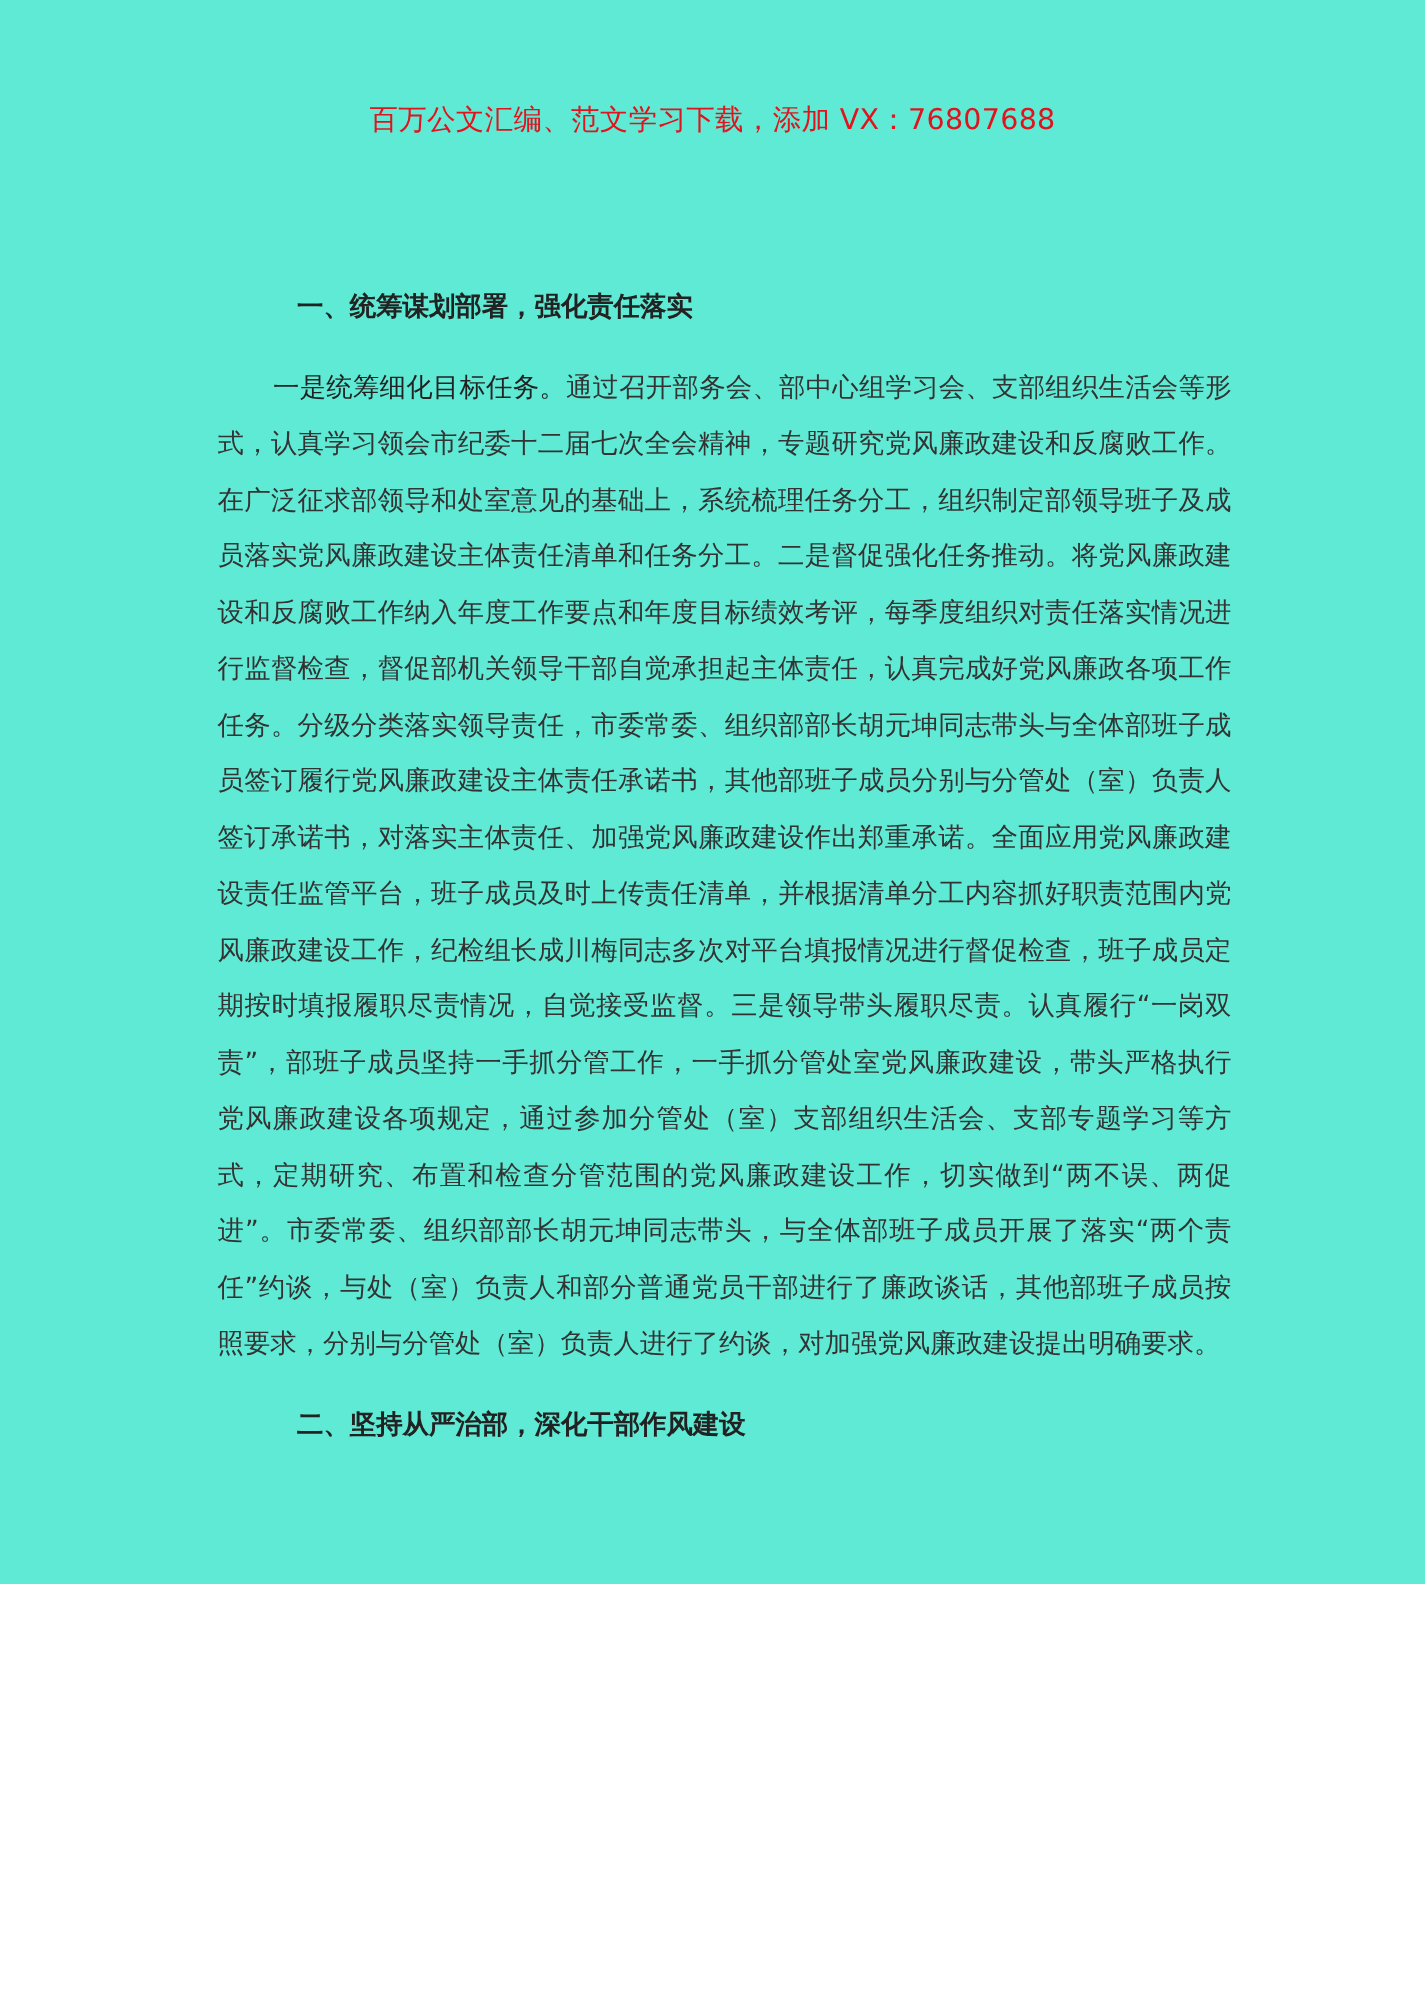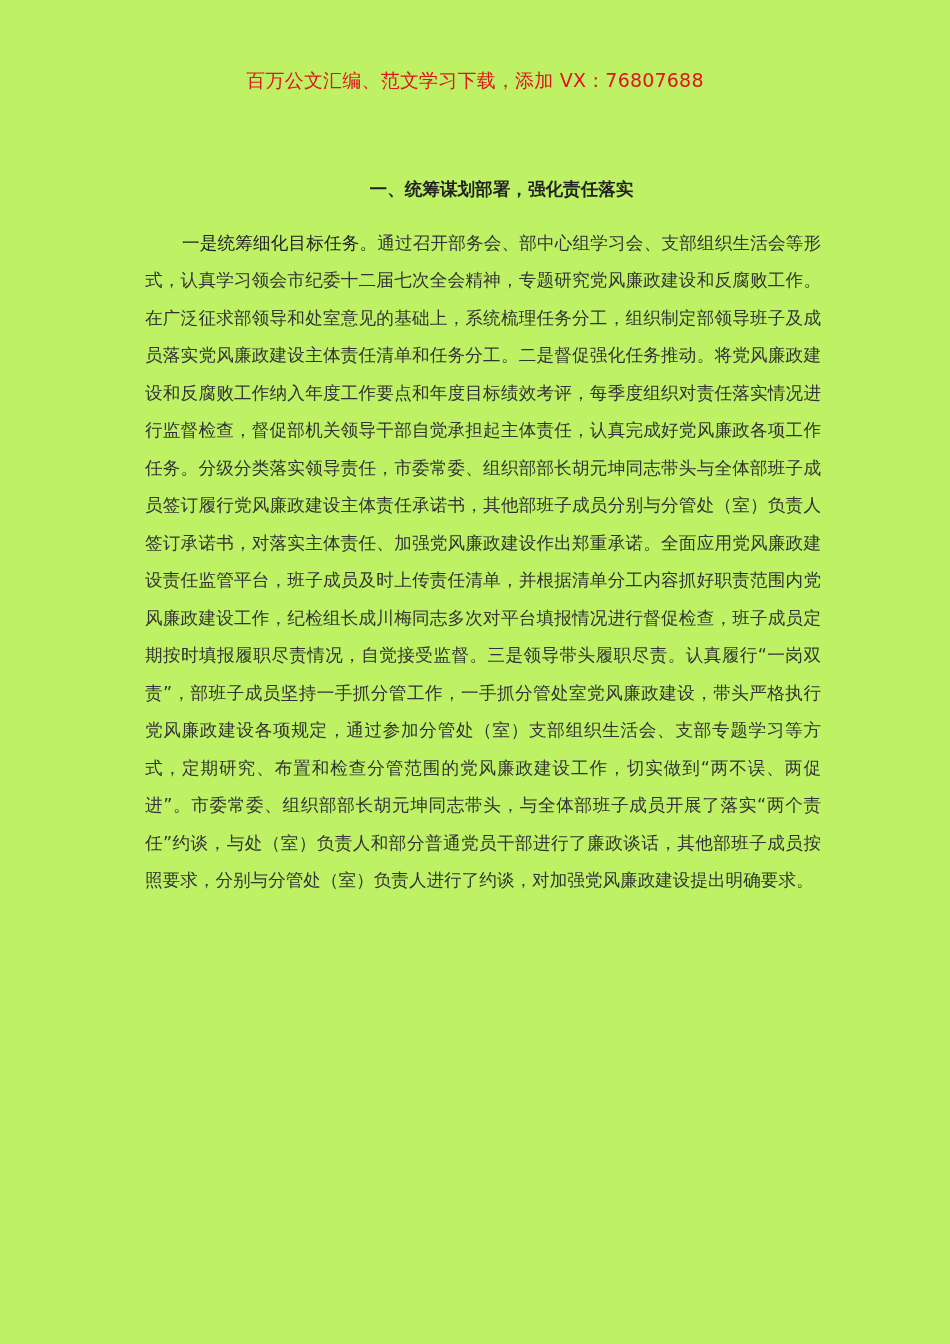--- a/index.html
+++ b/index.html
@@ -13,22 +13,22 @@
       position: relative;
       overflow: hidden;
       font-family: "DejaVu Sans", "Liberation Sans", sans-serif;
       color: #333333;
     }
     .page {
       position: absolute;
       left: 0;
       top: 0;
       width: 950px;
-      height: 1344px;
-      background: #bef264;
+      height: 1056px;
+      background: #5eead4;
     }
     .watermark {
       position: absolute;
       top: 66px;
       left: 0;
       width: 950px;
       text-align: center;
       font-size: 19px;
       line-height: 28px;
       color: #e0141e;
@@ -43,27 +43,26 @@
     .para {
       margin: 0;
       font-size: 17.6px;
       line-height: 37.5px;
       text-indent: 37px;
       text-align: justify;
       text-justify: inter-character;
       color: #333333;
     }
     .heading {
-      margin: 0;
+      margin: 16px;
       font-size: 17.6px;
       line-height: 37.5px;
       text-indent: 37px;
       font-weight: bold;
       color: #222222;
-      text-align: center;
     }
     .gap-after {
       margin-bottom: 16px;
     }
     .lead {
       font-weight: normal;
       color: #222222;
     }
   </style>
 </head>
@@ -71,14 +70,15 @@
 
 <div class="page">
   <div class="watermark">百万公文汇编、范文学习下载，添加 VX：76807688</div>
 
   <div class="content">
 
     <p class="heading gap-after">一、统筹谋划部署，强化责任落实</p>
 
     <p class="para gap-after"><span class="lead">一是统筹细化目标任务。</span><span>通过召开部务会、部中心组学习会、支部组织生活会等形式，认真学习领会市纪委十二届七次全会精神，专题研究党风廉政建设和反腐败工作。在广泛征求部领导和处室意见的基础上，系统梳理任务分工，组织制定部领导班子及成员落实党风廉政建设主体责任清单和任务分工。二是督促强化任务推动。将党风廉政建设和反腐败工作纳入年度工作要点和年度目标绩效考评，每季度组织对责任落实情况进行监督检查，督促部机关领导干部自觉承担起主体责任，认真完成好党风廉政各项工作任务。分级分类落实领导责任，市委常委、组织部部长胡元坤同志带头与全体部班子成员签订履行党风廉政建设主体责任承诺书，其他部班子成员分别与分管处（室）负责人签订承诺书，对落实主体责任、加强党风廉政建设作出郑重承诺。全面应用党风廉政建设责任监管平台，班子成员及时上传责任清单，并根据清单分工内容抓好职责范围内党风廉政建设工作，纪检组长成川梅同志多次对平台填报情况进行督促检查，班子成员定期按时填报履职尽责情况，自觉接受监督。三是领导带头履职尽责。认真履行“一岗双责”，部班子成员坚持一手抓分管工作，一手抓分管处室党风廉政建设，带头严格执行党风廉政建设各项规定，通过参加分管处（室）支部组织生活会、支部专题学习等方式，定期研究、布置和检查分管范围的党风廉政建设工作，切实做到“两不误、两促进”。市委常委、组织部部长胡元坤同志带头，与全体部班子成员开展了落实“两个责任”约谈，与处（室）负责人和部分普通党员干部进行了廉政谈话，其他部班子成员按照要求，分别与分管处（室）负责人进行了约谈，对加强党风廉政建设提出明确要求。</span></p>
 
+    <p class="heading">二、坚持从严治部，深化干部作风建设</p>
   </div>
 </div>
 
 </body></html>

